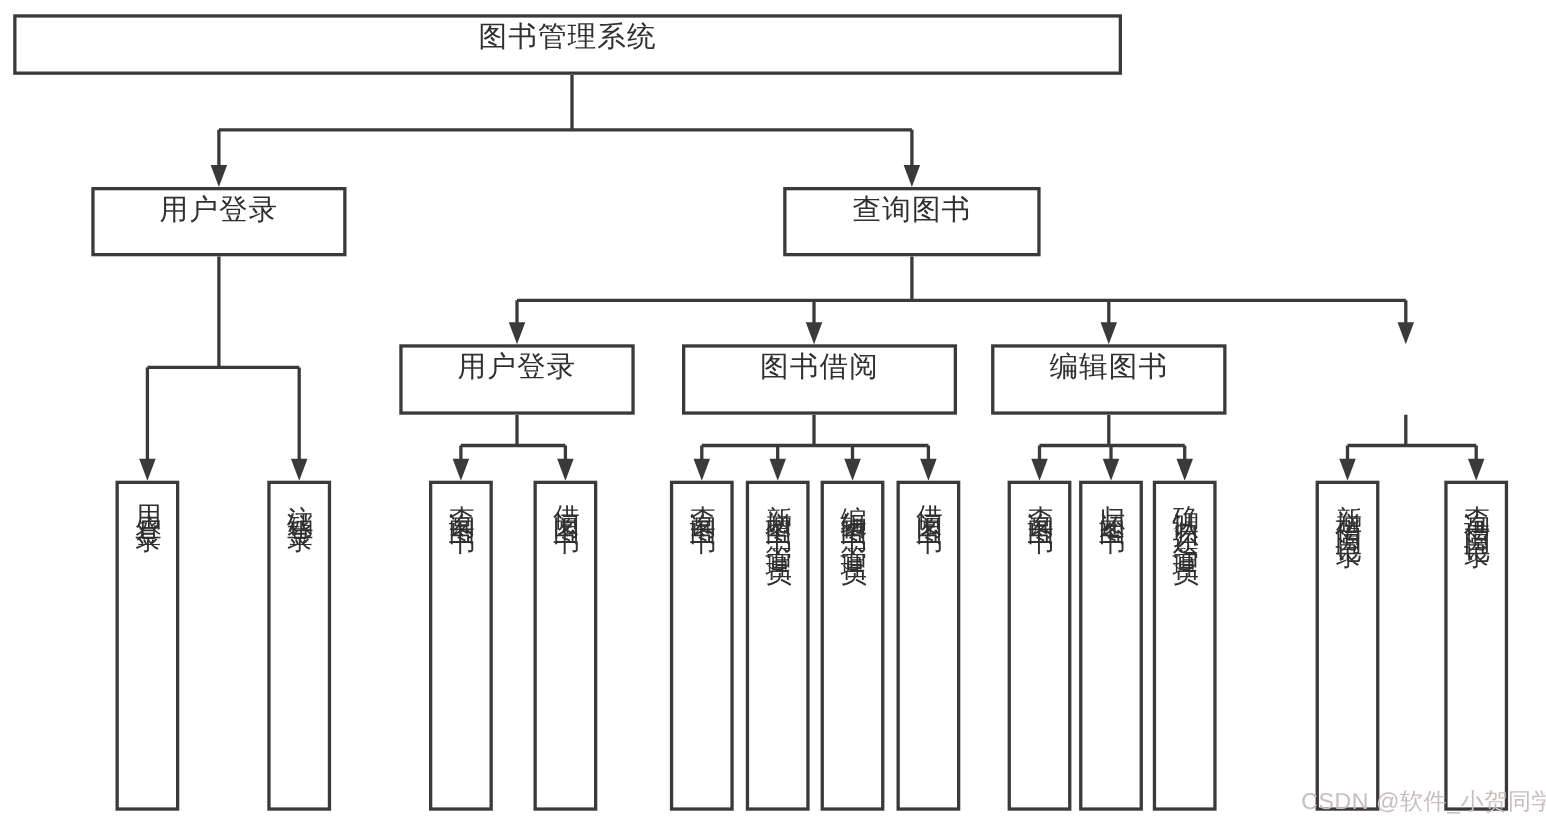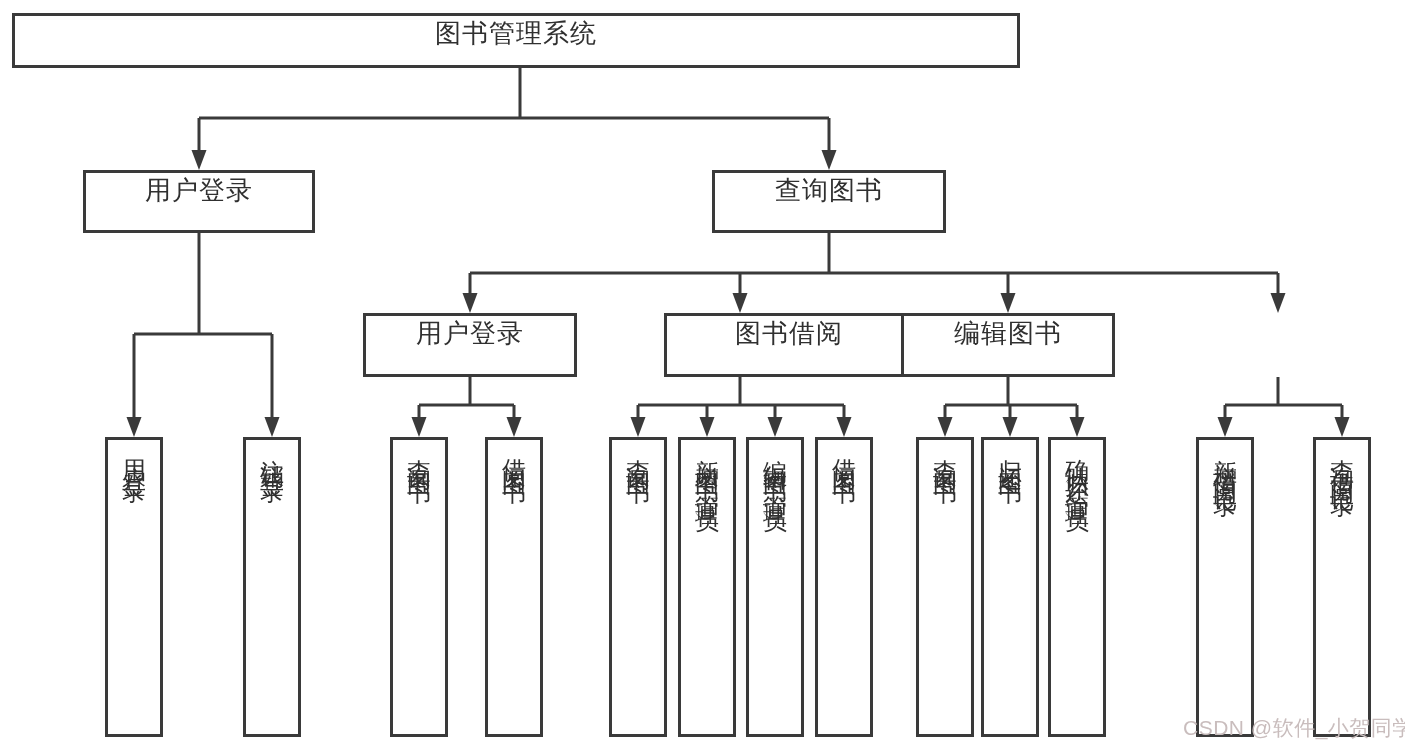--- a/index.html
+++ b/index.html
@@ -80,21 +80,21 @@
   <div class="node h" style="left:83px;top:170px;width:232px;height:63px">
     <span>用户登录</span>
   </div>
   <div class="node h" style="left:712px;top:170px;width:234px;height:63px">
     <span>查询图书</span>
   </div>
 
   <div class="node h" style="left:363px;top:313px;width:214px;height:64px">
     <span>用户登录</span>
   </div>
-  <div class="node h" style="left:664px;top:313px;width:250px;height:64px">
+  <div class="node h" style="left:620px;top:313px;width:250px;height:64px">
     <span>图书借阅</span>
   </div>
   <div class="node h" style="left:901px;top:313px;width:214px;height:64px">
     <span>编辑图书</span>
   </div>
 
   <div class="node v" style="left:105px;top:437px;width:58px;height:300px">
     <span>用户登录</span>
   </div>
   <div class="node v" style="left:243px;top:437px;width:58px;height:300px">

